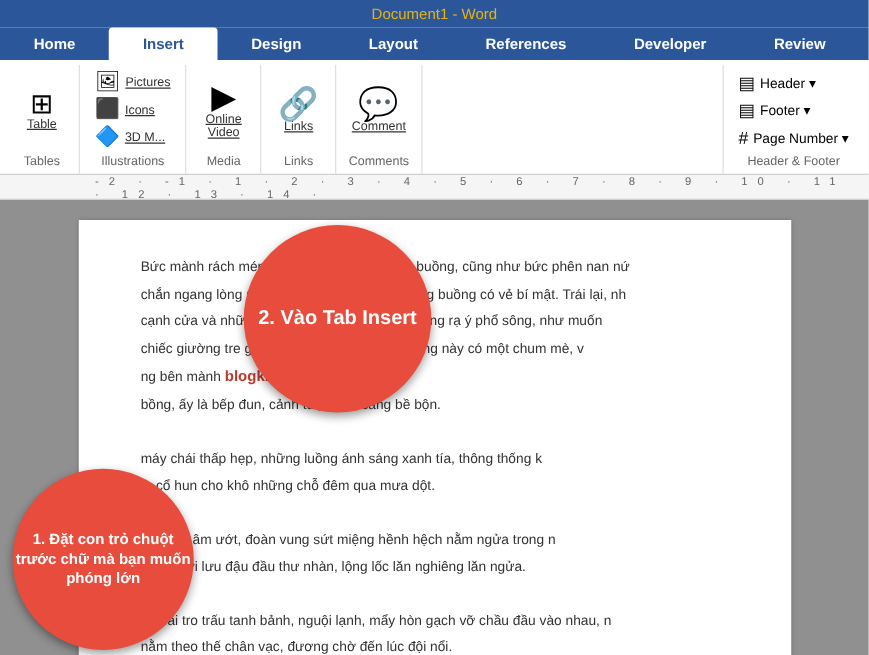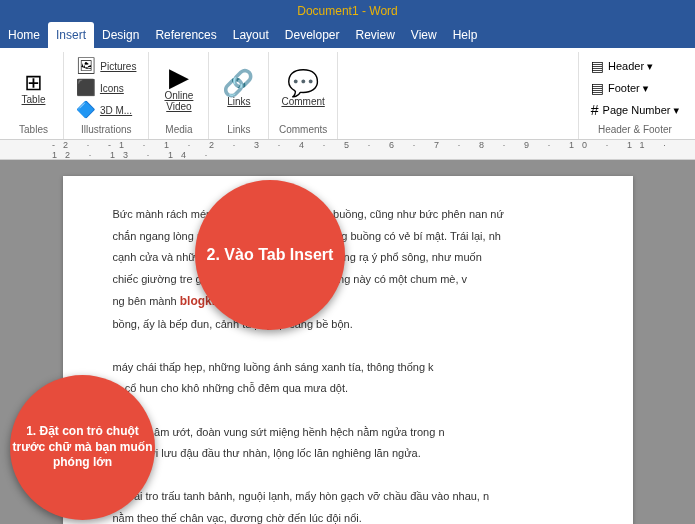--- a/index.html
+++ b/index.html
@@ -27,26 +27,27 @@
 
     
     .menu-bar {
       background: #2b579a;
       display: flex;
       align-items: stretch;
       height: 26px;
     }
     .menu-item {
       color: white;
-      padding: 4px 8px;
+      padding: 4px 27px;
       font-size: 12px;
       cursor: pointer;
       display: flex;
       align-items: center;
       border-radius: 3px 3px 0 0;
+      font-weight: bold;
     }
     .menu-item.active {
       background: #ffffff;
       color: #2b579a;
     }
 
     
     .ribbon {
       background: white;
       border-bottom: 1px solid #d0d0d0;
@@ -136,21 +137,21 @@
       display: flex;
       align-items: center;
       overflow: hidden;
       position: relative;
     }
     .ruler-numbers {
       display: flex;
       align-items: center;
       font-size: 9px;
       color: #666;
-      padding-left: 52px;
+      padding-left: 76px;
       letter-spacing: 8px;
     }
 
     
     .doc-area {
       background: #909090;
       padding: 16px;
       height: calc(524px - 22px - 26px - 90px - 20px);
       overflow: hidden;
       position: relative;
@@ -220,22 +221,22 @@
 <body>
 
 <div class="title-bar">
   <span>Document1 - Word</span>
 </div>
 
 <div class="menu-bar">
   <div class="menu-item">Home</div>
   <div class="menu-item active">Insert</div>
   <div class="menu-item">Design</div>
+  <div class="menu-item">Layout</div>
   <div class="menu-item">References</div>
-  <div class="menu-item">Layout</div>
   <div class="menu-item">Developer</div>
   <div class="menu-item">Review</div>
   <div class="menu-item">View</div>
   <div class="menu-item">Help</div>
 </div>
 
 <div class="ribbon">
 
   <div class="ribbon-group">
     <div class="ribbon-icons">

